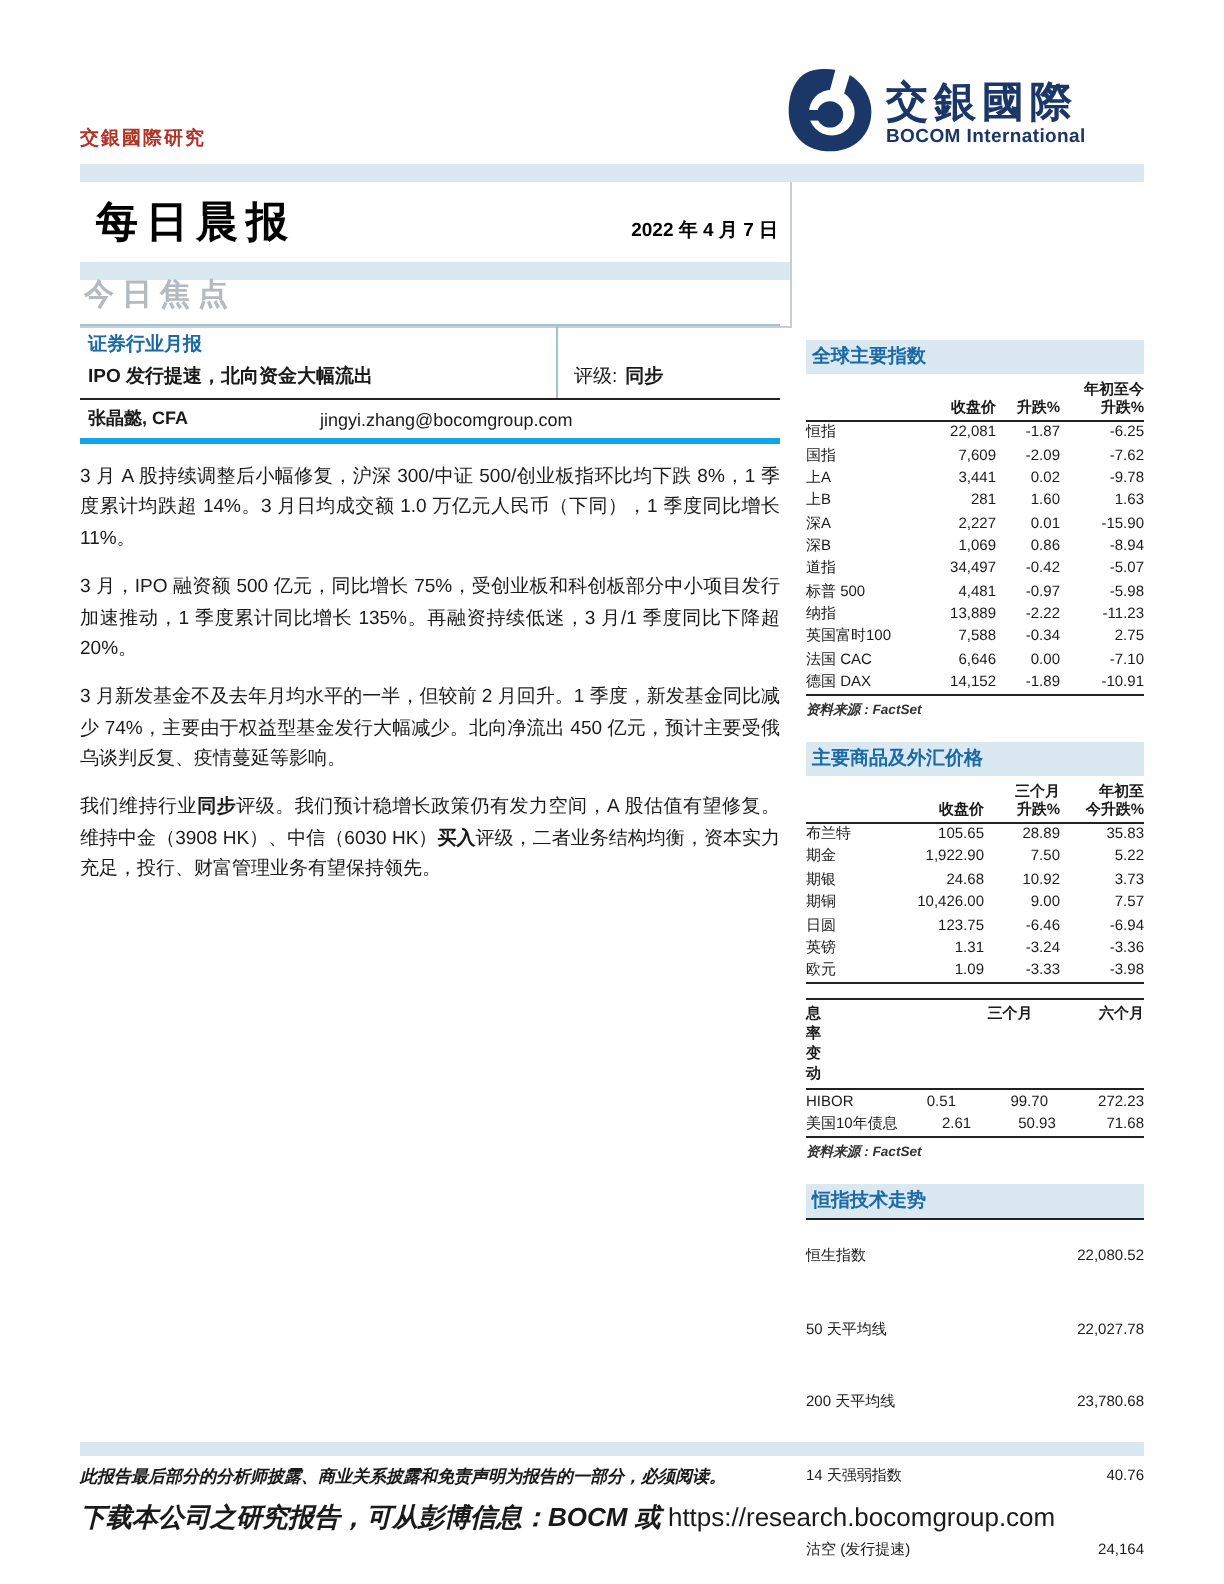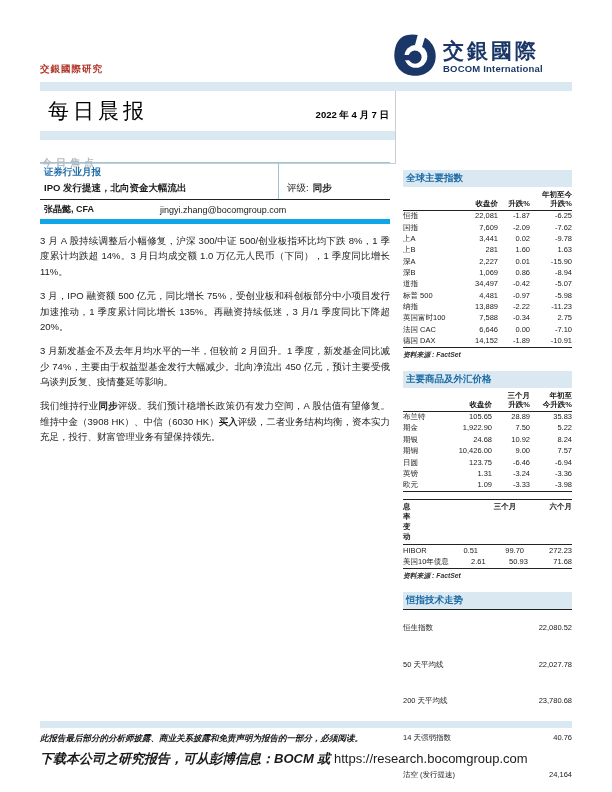--- a/index.html
+++ b/index.html
@@ -10,38 +10,38 @@
   .brand-red{position:absolute;left:40px;top:63px;font-size:9.5px;font-weight:bold;color:#b13428;letter-spacing:1px;}
   .logo{position:absolute;left:393px;top:33px;display:flex;align-items:center;}
   .logo-text{margin-left:6px;}
   .logo-cn{font-size:21px;font-weight:700;color:#1b3768;letter-spacing:3px;line-height:1.05;}
   .logo-en{font-size:9.5px;font-weight:bold;color:#1b3768;letter-spacing:0.2px;}
   .band{background:#d9e8f1;}
   .band-top{position:absolute;left:40px;top:82px;width:532px;height:9px;}
 
   .header-box{position:absolute;left:40px;top:91px;width:355px;height:72px;
               border-right:1px solid #c9ced2;border-bottom:1px solid #c9ced2;}
-  .report-title{position:absolute;left:8px;top:6px;font-size:21px;font-weight:normal;letter-spacing:4px;color:#000;}
+  .report-title{position:absolute;left:8px;top:6px;font-size:21px;font-weight:bold;letter-spacing:4px;color:#000;}
   .report-date{position:absolute;right:6px;top:18px;font-size:9.5px;font-weight:bold;color:#000;}
   .band-mid{position:absolute;left:0;top:40px;width:100%;height:9px;}
-  .focus-label{position:absolute;left:2px;top:65px;font-size:10px;font-weight:600;color:#b4bac0;letter-spacing:4px;}
+  .focus-label{position:absolute;left:2px;top:47px;font-size:15px;font-weight:600;color:#b4bac0;letter-spacing:4px;}
 
   
   .col-left{position:absolute;left:40px;top:162px;width:350px;}
   .col-right{position:absolute;left:403px;top:170px;width:169px;}
 
   
   .art-box{border-top:1px solid #9dc3d4;}
   .art-head{position:relative;border-bottom:1px solid #222;padding:3px 4px 4px 4px;min-height:26px;}
   .art-cat{font-size:9.5px;font-weight:bold;color:#1b6aa5;}
   .art-headline{font-size:9.5px;font-weight:bold;margin-top:3px;width:230px;}
   .art-rating{position:absolute;left:238px;top:0;bottom:0;right:0;border-left:1px solid #9dc3d4;
               display:flex;align-items:flex-end;padding:0 0 4px 8px;font-size:9.5px;}
   .art-rating b{margin-left:4px;}
-  .art-analyst{display:flex;align-items:center;border-bottom:5px solid #0ea5e9;padding:3px 4px;font-size:9px;}
+  .art-analyst{display:flex;align-items:center;border-bottom:3px solid #0ea5e9;padding:3px 4px;font-size:9px;}
   .art-analyst .name{font-weight:bold;width:116px;}
   .body-text{margin-top:9px;font-size:9.5px;line-height:1.62;text-align:justify;}
   .body-text p{margin:0 0 9px 0;}
 
   
   .sec-band{background:#d9e8f1;color:#1b6aa5;font-weight:bold;font-size:9.5px;padding:2px 3px;margin-top:0;}
   .thead{font-size:7.5px;font-weight:bold;display:flex;align-items:flex-end;
          padding:3px 0 1px 0;border-bottom:1.5px solid #222;}
   .thead .h-lines{text-align:right;line-height:1.25;}
   .trow{display:flex;font-size:7.5px;line-height:1.38;padding:0.5px 0;}
@@ -249,21 +249,21 @@
           <span class="lbl">期金</span>
           <span class="num w-close">1,922.90</span>
           <span class="num" style="width:38px;">7.50</span>
           <span class="num w-ytd">5.22</span>
         </div>
 
         <div class="trow">
           <span class="lbl">期银</span>
           <span class="num w-close">24.68</span>
           <span class="num" style="width:38px;">10.92</span>
-          <span class="num w-ytd">8.24</span>
+          <span class="num w-ytd">3.73</span>
         </div>
 
         <div class="trow">
           <span class="lbl">期铜</span>
           <span class="num w-close">10,426.00</span>
           <span class="num" style="width:38px;">9.00</span>
           <span class="num w-ytd">7.57</span>
         </div>
 
         <div class="trow">

